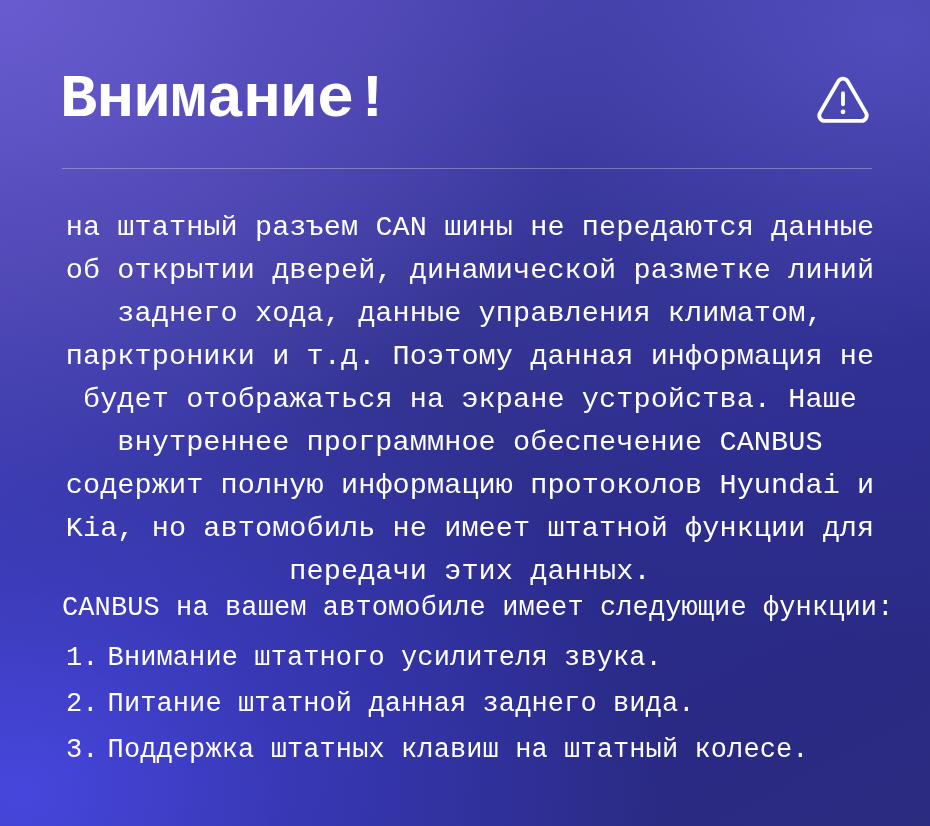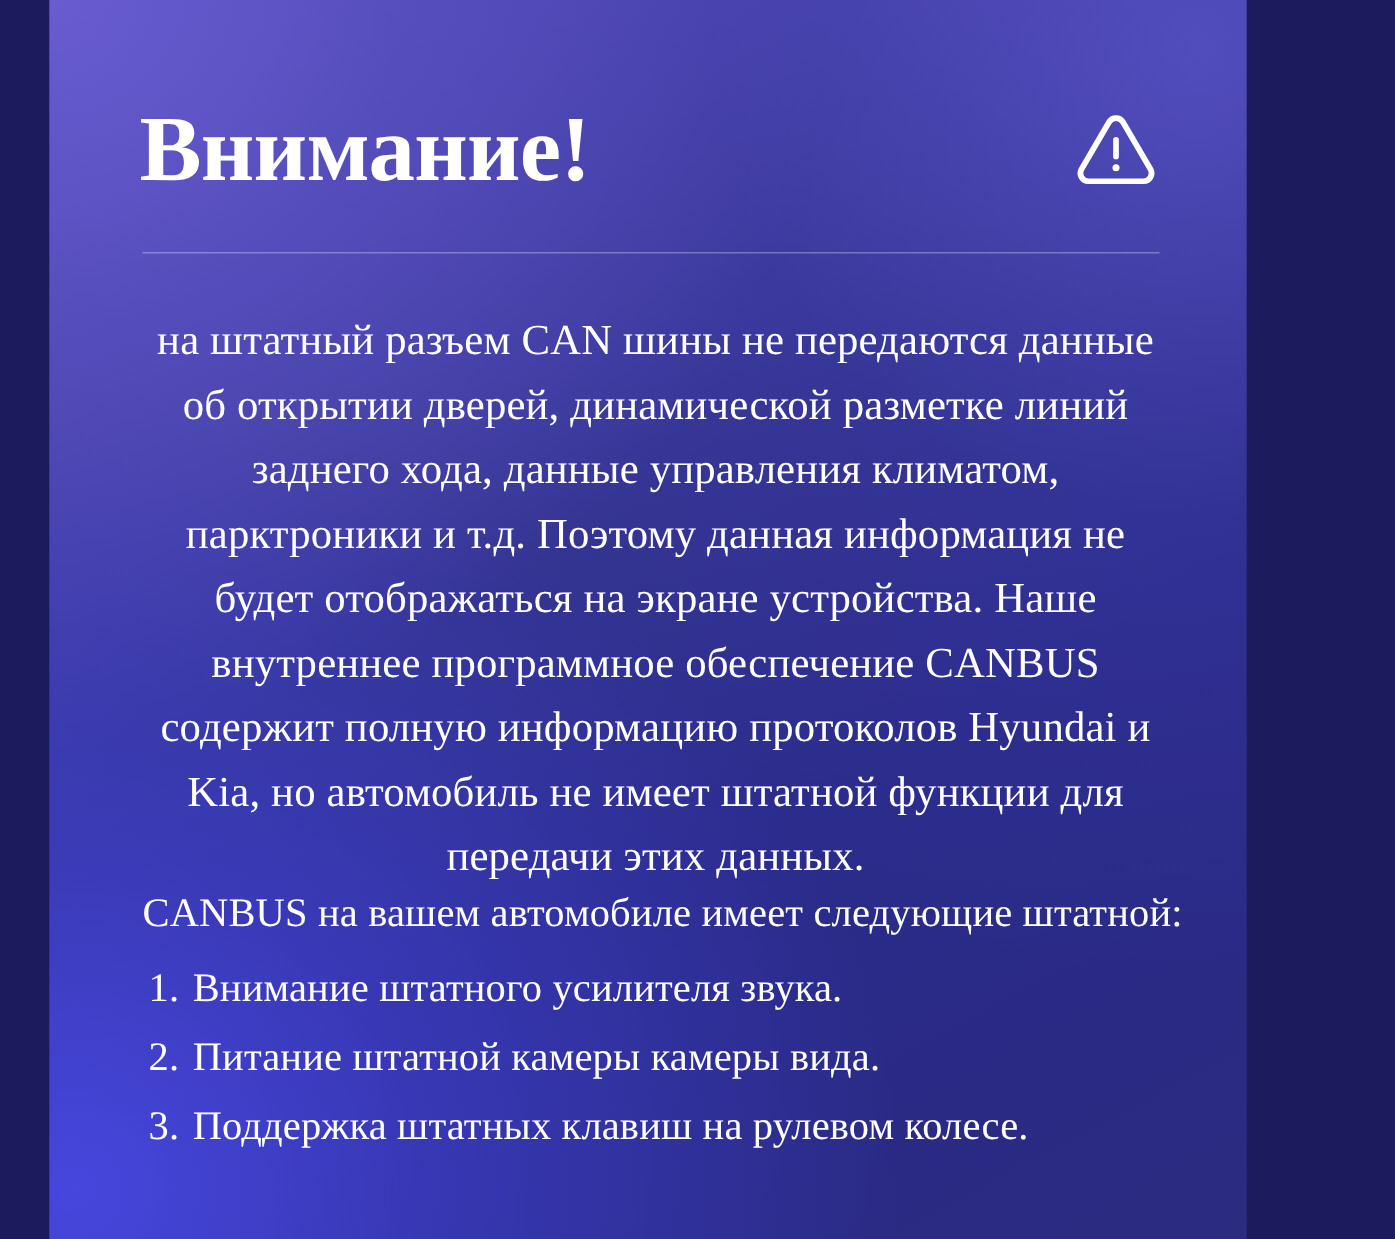--- a/index.html
+++ b/index.html
@@ -4,33 +4,32 @@
 <title>Внимание — CANBUS</title>
 <style>
   html, body {
     margin: 0;
     padding: 0;
     background: #1b1b5e;
   }
 
   .screen {
     position: relative;
-    width: 798px;
+    width: 930px;
     height: 826px;
     overflow: hidden;
-    font-family: Liberation Serif, serif;
+    font-family: Liberation Mono, monospace;
     color: #ffffff;
     
     background-color: #2b2b8e;
     background-image:
       radial-gradient(115% 105% at 2% 96%, rgba(72,72,226,0.95) 0%, rgba(66,66,216,0.55) 26%, rgba(43,43,142,0.0) 60%),
       radial-gradient(105% 95% at 0% 0%, rgba(104,92,208,0.98) 0%, rgba(92,82,196,0.62) 28%, rgba(45,45,146,0.0) 62%),
       radial-gradient(120% 110% at 96% 4%, rgba(88,82,198,0.80) 0%, rgba(60,58,166,0.35) 34%, rgba(40,40,138,0.0) 68%),
       linear-gradient(152deg, #5a51bf 0%, #4a44ad 18%, #33338f 44%, #2b2b8b 64%, #2a2a86 82%, #2b2b80 100%);
-    margin-left: 33px;
   }
 
   
   .header {
     position: absolute;
     left: 60px;
     right: 52px;
     top: 52px;
     height: 96px;
     display: flex;
@@ -145,31 +144,31 @@
     </span>
   </div>
 
   <div class="divider"></div>
 
   <div class="body-copy">
     <p class="paragraph">на штатный разъем CAN шины не передаются данные об открытии дверей, динамической разметке линий заднего хода, данные управления климатом, парктроники и т.д. Поэтому данная информация не будет отображаться на экране устройства. Наше внутреннее программное обеспечение CANBUS содержит полную информацию протоколов Hyundai и Kia, но автомобиль не имеет штатной функции для передачи этих данных.</p>
   </div>
 
   <div class="features">
-    <p class="features-intro">CANBUS на вашем автомобиле имеет следующие штатной:</p>
+    <p class="features-intro">CANBUS на вашем автомобиле имеет следующие функции:</p>
 
     <ul class="features-list">
       <li class="feature-item">
         <span class="feature-num">1.</span>
         <span class="feature-text">Внимание штатного усилителя звука.</span>
       </li>
       <li class="feature-item">
         <span class="feature-num">2.</span>
-        <span class="feature-text">Питание штатной камеры камеры вида.</span>
+        <span class="feature-text">Питание штатной данная заднего вида.</span>
       </li>
       <li class="feature-item">
         <span class="feature-num">3.</span>
-        <span class="feature-text">Поддержка штатных клавиш на рулевом колесе.</span>
+        <span class="feature-text">Поддержка штатных клавиш на штатный колесе.</span>
       </li>
     </ul>
   </div>
 
 </div>
 
 </body></html>

